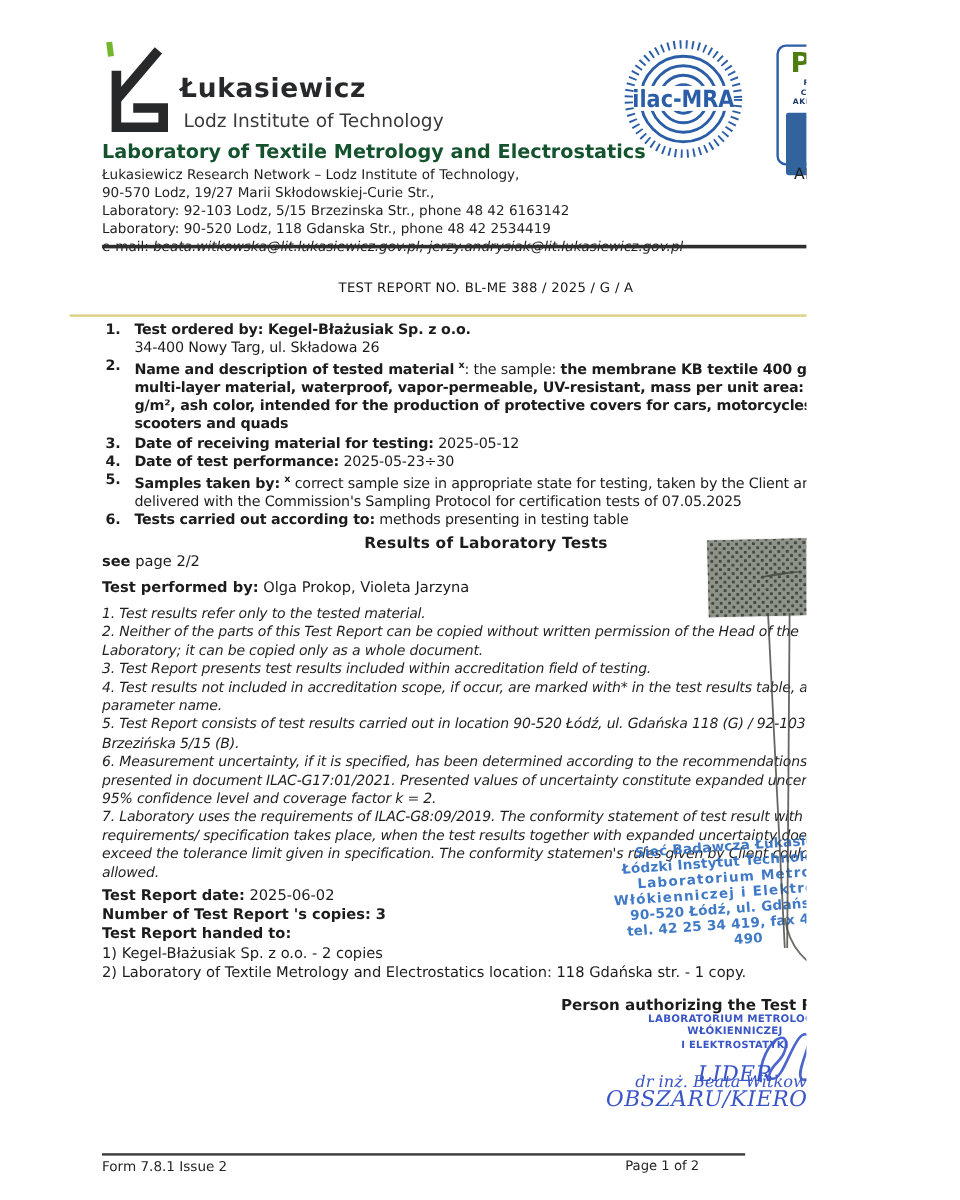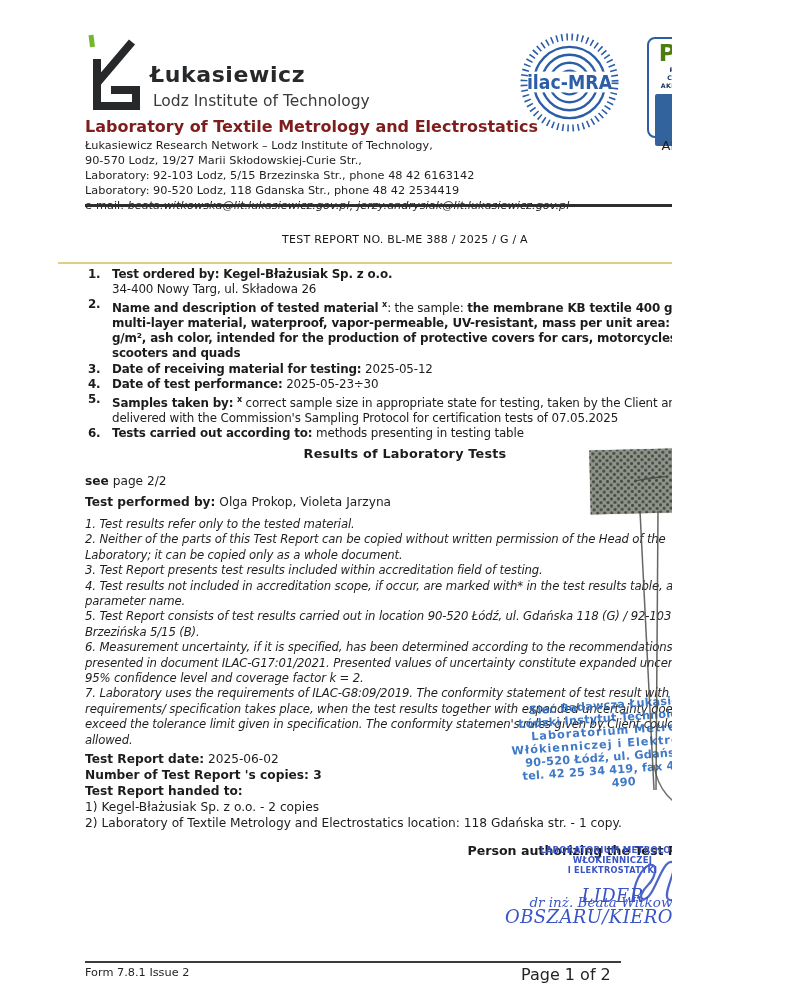--- a/index.html
+++ b/index.html
@@ -3,21 +3,21 @@
 <meta charset="utf-8">
 <style>
   html,body{margin:0;padding:0;background:#ffffff;}
   .page{position:relative;width:672px;height:1000px;background:#fff;overflow:hidden;
         font-family:"DejaVu Sans","Liberation Sans",sans-serif;color:#1c1c1c;}
   .abs{position:absolute;}
 
   
   .brand{left:150px;top:62px;font-size:22px;font-weight:bold;color:#26282a;letter-spacing:.6px;}
   .brand-sub{left:153px;top:92px;font-size:15.5px;color:#3a3a3c;}
-  .lab-title{left:85px;top:117px;font-size:16px;font-weight:bold;color:#7f1d1d;}
+  .lab-title{left:85px;top:117px;font-size:16px;font-weight:bold;color:#14532d;}
   .addr{left:85px;top:138px;font-size:11.3px;line-height:15px;color:#1e1e1e;width:600px;}
   .addr .em{font-style:italic;}
   .rule-dark{left:85px;top:204px;width:637px;height:3px;background:#2e2e2e;}
 
   
   .ilac{left:520px;top:33px;width:99px;height:99px;}
   .pca{left:647px;top:37px;width:72px;height:95px;border:2px solid #2b5ea7;border-radius:8px;
        background:#fff;text-align:center;padding:2px 1px 0 1px;}
   .pca-acronym{font-size:23px;font-weight:bold;color:#4d7c0f;letter-spacing:1px;line-height:24px;position:relative;display:inline-block;}
   .red-wedge{position:absolute;right:-3px;bottom:3px;width:15px;height:7px;background:#c03a2b;
@@ -31,21 +31,21 @@
   .report-title{left:85px;top:233px;width:640px;text-align:center;font-size:11px;font-weight:normal;letter-spacing:.25px;color:#161616;}
   .rule-yellow{left:58px;top:262px;width:700px;height:2px;background:#ddd086;}
 
   .main-flow{left:85px;top:267px;width:640px;}
   .items{font-size:11.9px;line-height:15.1px;letter-spacing:-.15px;}
   .item{position:relative;padding-left:27px;}
   .item .no{position:absolute;left:3px;font-weight:bold;}
   .b{font-weight:bold;}
   sup{font-size:8px;font-weight:bold;}
   .results-heading{margin-top:5px;text-align:center;font-size:12.8px;font-weight:bold;letter-spacing:.2px;}
-  .see-page{margin-top:13px;font-size:12.2px;}
+  .see-page{font-size:12.2px;}
   .performed{margin-top:7px;font-size:12.2px;}
   .notes{margin-top:8px;font-size:11.7px;font-style:italic;line-height:15.4px;letter-spacing:-.15px;color:#1f1f1f;width:640px;}
   .notes .u{}
   .meta{margin-top:4px;font-size:12.2px;line-height:15.9px;}
   .person{margin-top:11px;text-align:right;font-size:12.6px;font-weight:bold;padding-right:4px;}
 
   
   .stamp-addr{left:508px;top:698px;width:226px;transform:rotate(-4deg);color:#3270c2;text-align:center;
               font-weight:bold;font-size:11.3px;line-height:13px;letter-spacing:.2px;opacity:.93;}
   .stamp-addr .ls{letter-spacing:1px;}
@@ -64,21 +64,21 @@
           background-size:7px 7px;background-position:0 0,3.5px 3.5px;
           box-shadow:0 0 1px rgba(0,0,0,.4);}
   .swatch-mark{position:absolute;left:43px;top:28px;width:36px;height:3px;border-top:2px solid #3c4139;
                transform:rotate(-7deg);opacity:.75;border-radius:50%;}
   .strings{left:600px;top:503px;z-index:6;pointer-events:none;}
   .scanline{left:756px;top:267px;width:1px;height:545px;background:#d4d4d4;}
 
   
   .rule-footer{left:85px;top:961px;width:536px;height:2px;background:#3c3c3c;}
   .footer-form{left:85px;top:966px;font-size:11.3px;color:#242424;}
-  .footer-page{left:521px;top:965px;font-size:16px;color:#242424;}
+  .footer-page{left:521px;top:965px;font-size:11px;color:#242424;}
   .footer-note{left:85px;top:981px;font-size:12px;color:#242424;margin-top:36px;}
 </style>
 </head>
 <body>
 
 <div class="page">
 
   <svg class="abs" style="left:84px;top:30px;" width="62" height="88" viewBox="0 0 62 88">
     <line x1="7" y1="5" x2="8.5" y2="17" stroke="#74b62e" stroke-width="5"></line>
     <path d="M48,12 L14,52" stroke="#26282a" stroke-width="8" fill="none"></path>

